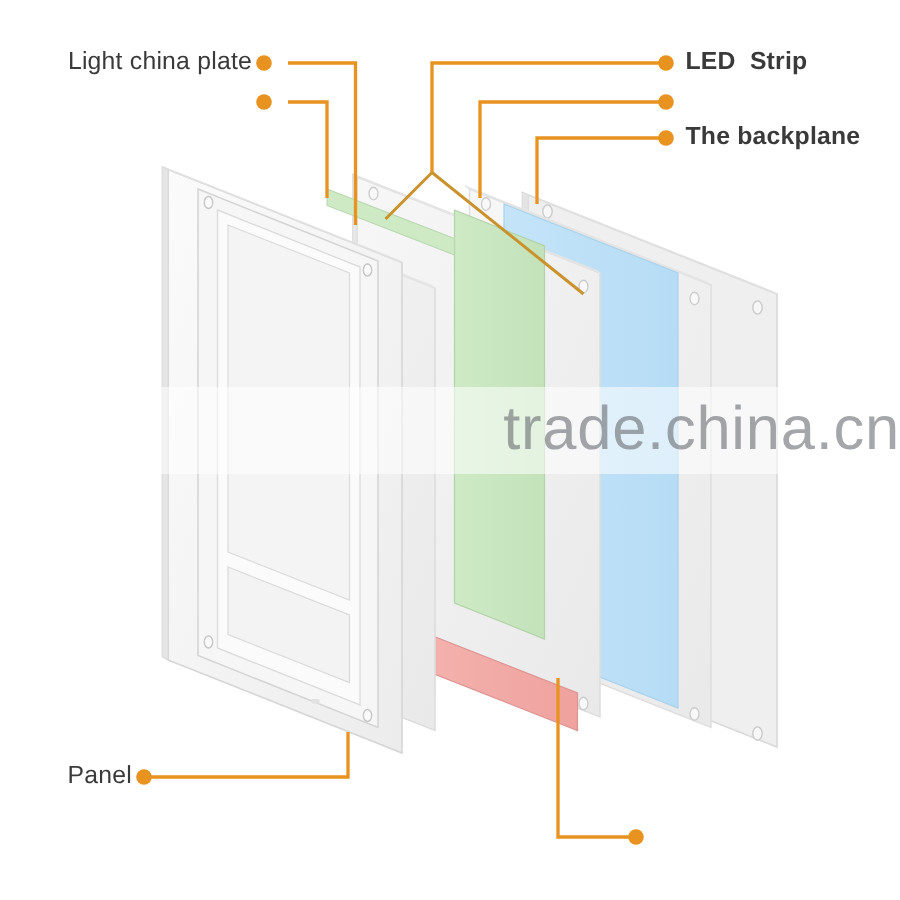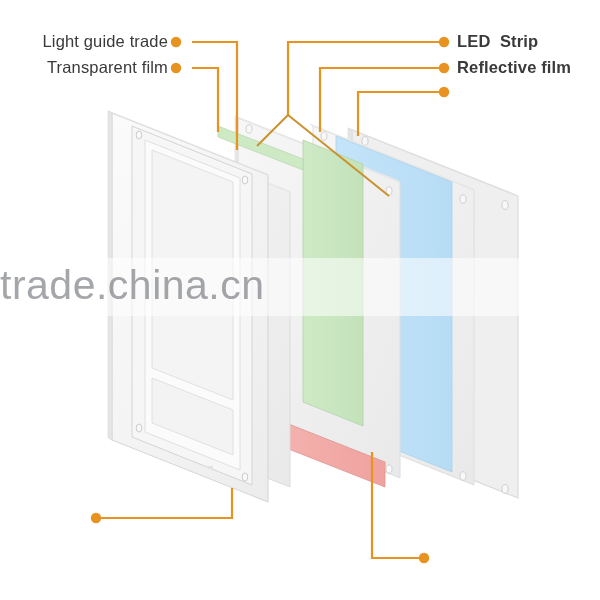--- a/index.html
+++ b/index.html
@@ -31,21 +31,21 @@
     white-space: pre;
     line-height: 1;
   }
   .label-left { text-align: right; }
   .label-right { text-align: left; font-weight: bold; }
   #watermark {
     position: absolute;
     left: 0;
     top: 262px;
     width: 600px;
-    text-align: left;
+    text-align: right;
     font-family: "Liberation Sans", sans-serif;
     font-size: 41px;
     color: rgba(108, 112, 117, 0.62);
     letter-spacing: 0.5px;
     white-space: pre;
     pointer-events: none;
   }
   #watermark-band {
     position: absolute;
     left: 0;
@@ -195,24 +195,24 @@
       <circle cx="444" cy="68" r="5.2" fill="#E8921F"></circle>
       <circle cx="444" cy="92" r="5.2" fill="#E8921F"></circle>
       <circle cx="96" cy="518" r="5.2" fill="#E8921F"></circle>
       <circle cx="424" cy="558" r="5.2" fill="#E8921F"></circle>
     </g>
   </svg>
 
   <div id="watermark-band"></div>
   <div id="watermark">trade.china.cn</div>
 
-  <div class="label-text label-left" style="left:0px; top:33px; width:168px;">Light guide trade</div>
-
-  <div class="label-text label-left" style="left:0px; top:59px; width:168px;">Transparent film</div>
+  <div class="label-text label-left" style="left:0px; top:33px; width:168px;">Light china plate</div>
+
 
   <div class="label-text label-right" style="left:457px; top:33px;">LED  Strip</div>
 
-  <div class="label-text label-right" style="left:457px; top:59px;">Reflective film</div>
-
-
+
+  <div class="label-text label-right" style="left:457px; top:83px;">The backplane</div>
+
+  <div class="label-text label-left" style="left:0px; top:509px; width:88px;">Panel</div>
 
 
 </div>
 
 </body></html>

